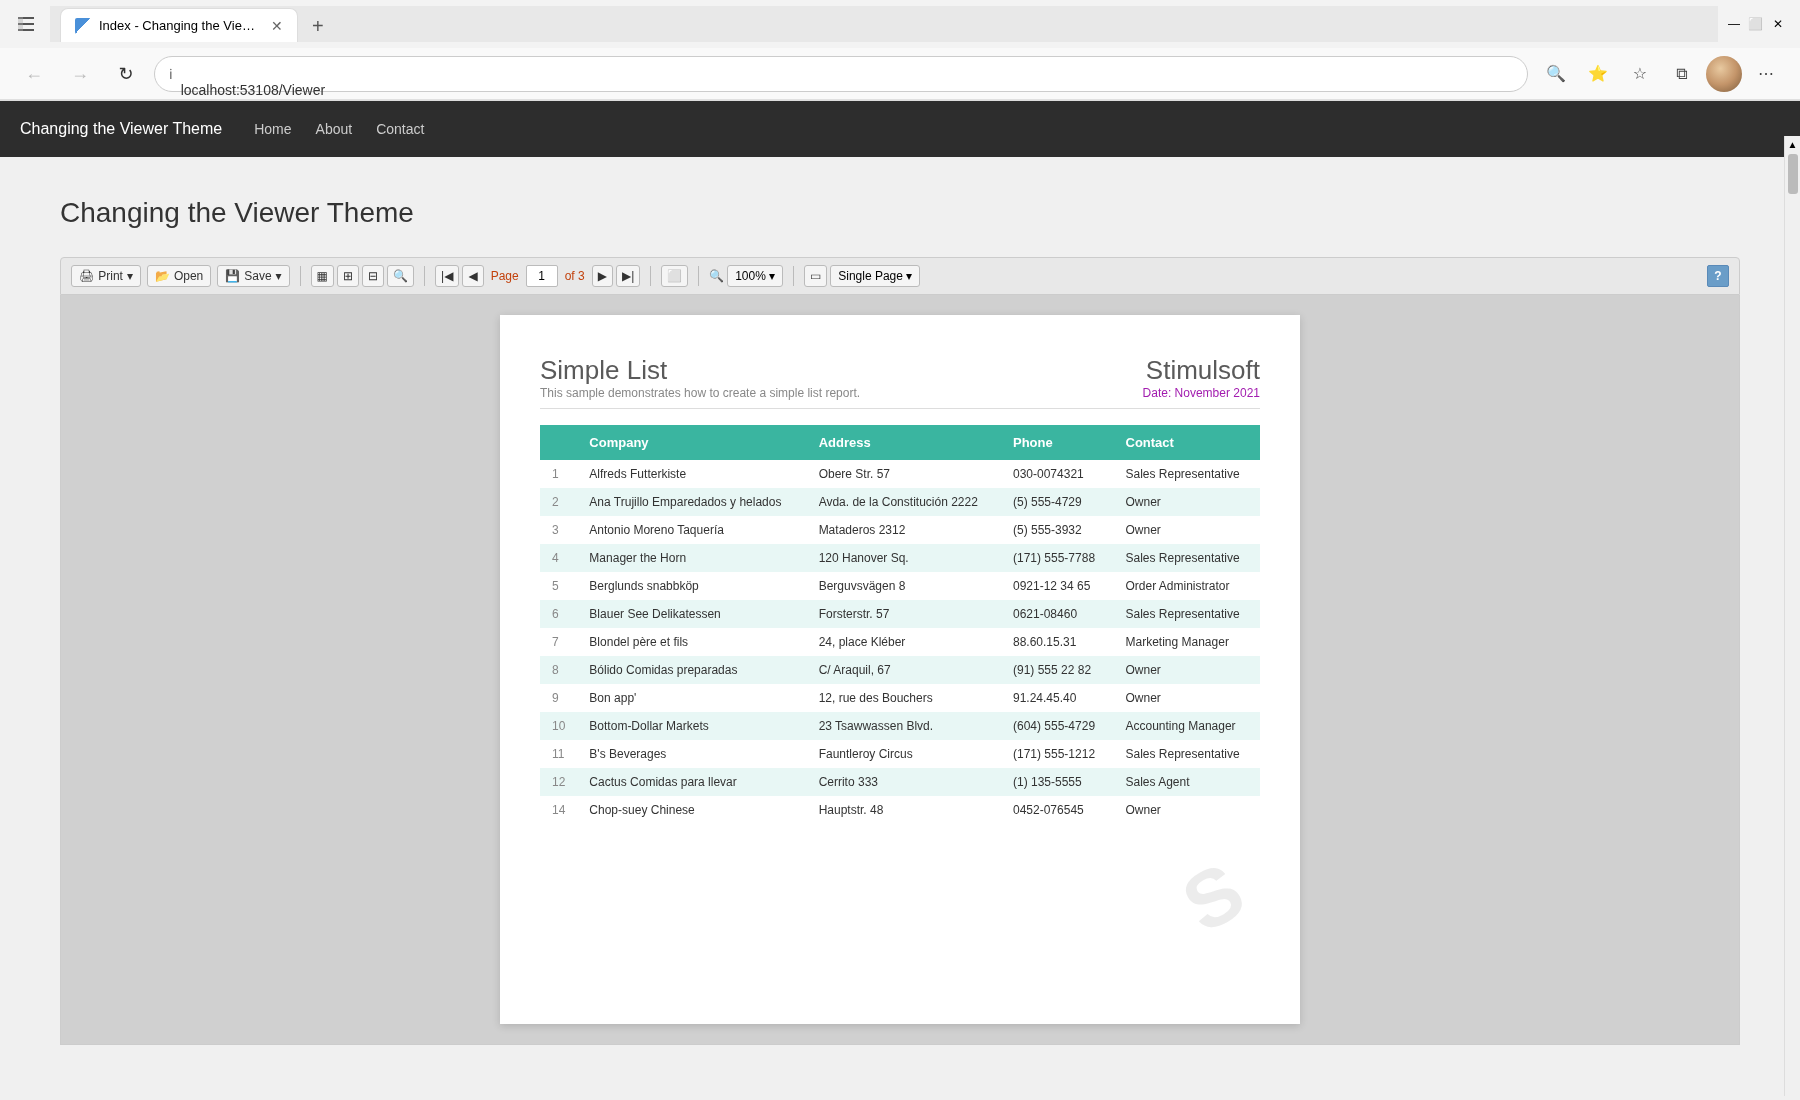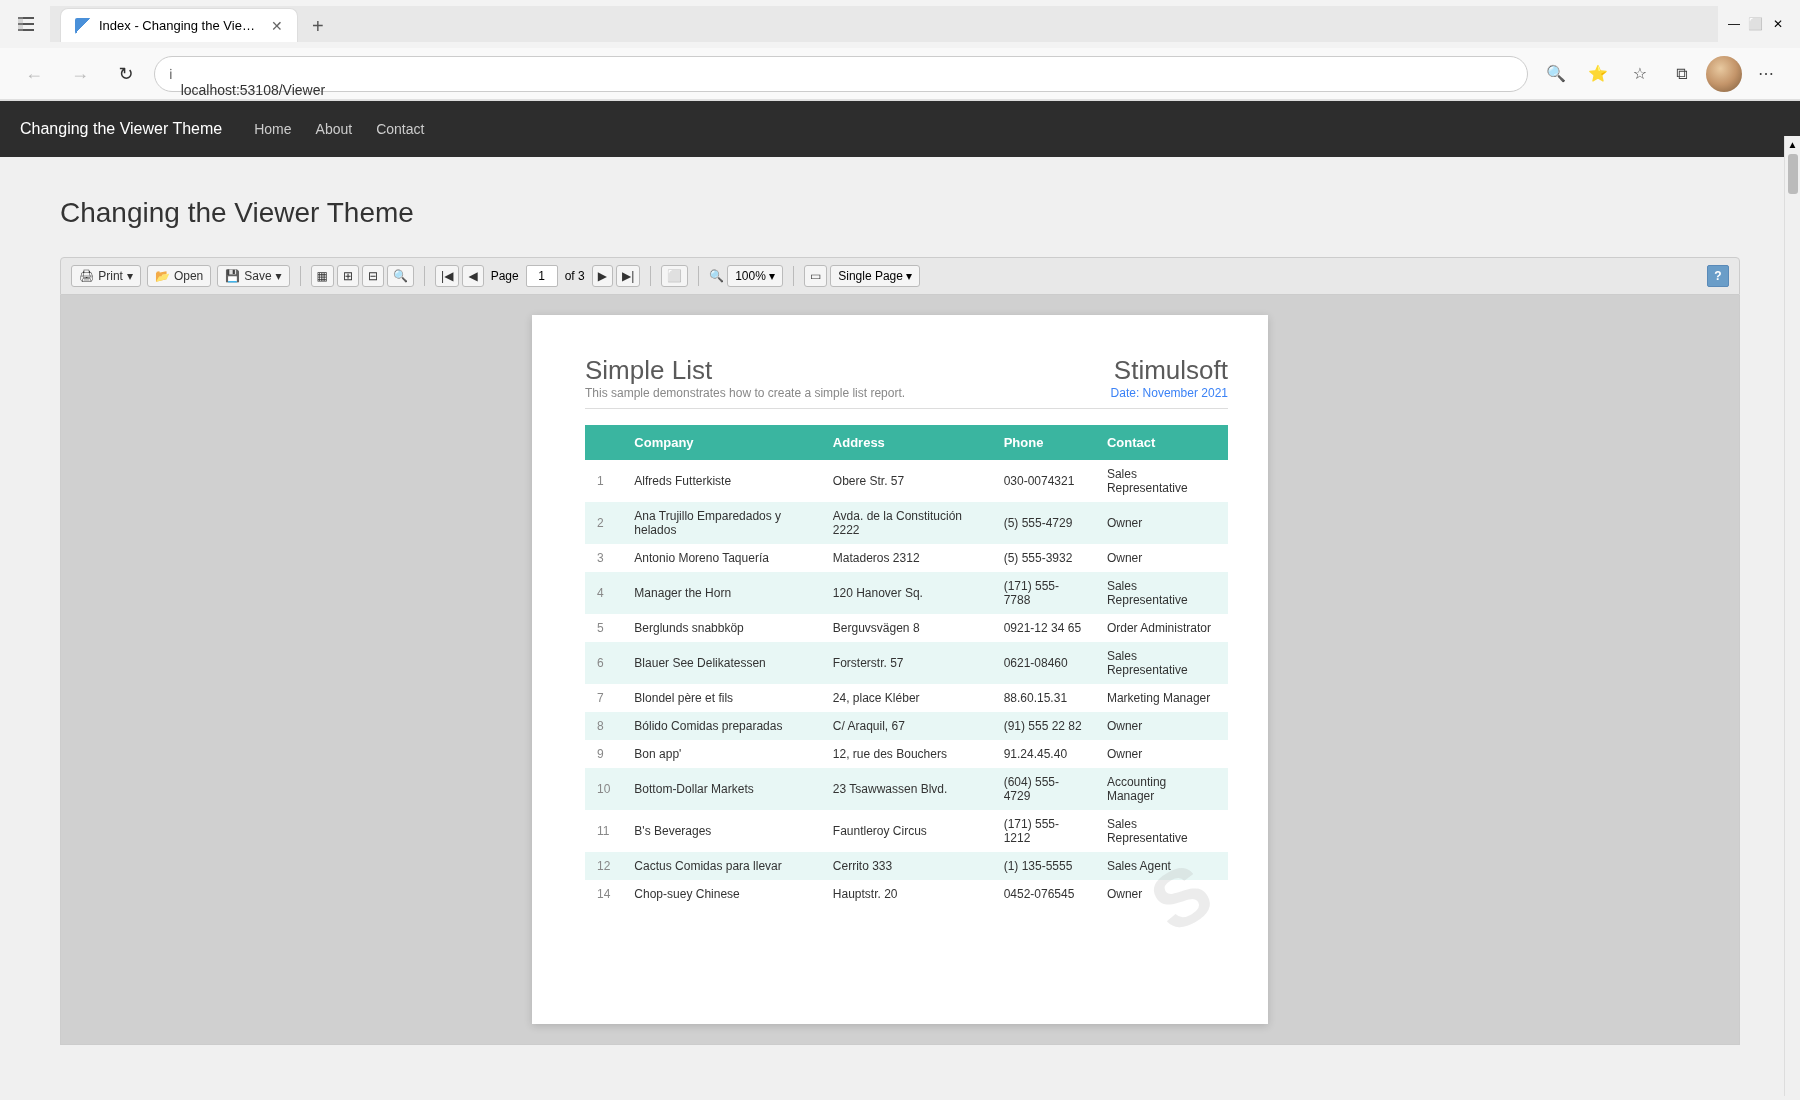--- a/index.html
+++ b/index.html
@@ -37,34 +37,34 @@
     .page-content { padding: 40px 60px; background: #f0f0f0; min-height: 800px; }
     .page-title { font-size: 28px; font-weight: 400; color: #333; margin-bottom: 28px; }
 
     
     .viewer-toolbar { background: #e8e8e8; border: 1px solid #ccc; border-radius: 4px 4px 0 0; display: flex; align-items: center; padding: 4px 10px; gap: 6px; flex-wrap: wrap; min-height: 38px; }
     .toolbar-group { display: flex; align-items: center; gap: 3px; }
     .toolbar-separator { width: 1px; height: 20px; background: #bbb; margin: 0 4px; }
     .tb-btn { display: flex; align-items: center; gap: 4px; padding: 3px 7px; background: #f5f5f5; border: 1px solid #bbb; border-radius: 3px; font-size: 12px; cursor: pointer; color: #333; white-space: nowrap; }
     .tb-icon { font-size: 12px; }
     .page-input { width: 32px; height: 22px; border: 1px solid #bbb; border-radius: 2px; text-align: center; font-size: 12px; padding: 0 2px; }
-    .page-info { font-size: 12px; color: #000000; }
+    .page-info { font-size: 12px; color: #c2410c; }
     .zoom-btn { display: flex; align-items: center; gap: 3px; padding: 3px 7px; background: #f5f5f5; border: 1px solid #bbb; border-radius: 3px; font-size: 12px; cursor: pointer; }
     .help-btn { margin-left: auto; background: #6a9dc8; border: 1px solid #5a8ab8; color: white; width: 22px; height: 22px; border-radius: 2px; display: flex; align-items: center; justify-content: center; font-size: 12px; font-weight: bold; cursor: pointer; }
 
     
     .report-container { background: #d0d0d0; border: 1px solid #ccc; border-top: none; display: flex; justify-content: center; padding: 20px; min-height: 750px; }
-    .report-page { background: white; width: 736px; padding: 40px 40px 60px 53px; box-shadow: 0 2px 8px rgba(0,0,0,0.15); position: relative; overflow: hidden; }
+    .report-page { background: white; width: 800px; padding: 40px 40px 60px 40px; box-shadow: 0 2px 8px rgba(0,0,0,0.15); position: relative; overflow: hidden; }
 
     
     .report-header { display: flex; justify-content: space-between; align-items: flex-start; margin-bottom: 8px; }
     .report-title { font-size: 26px; color: #5a5a5a; font-weight: 400; }
     .report-brand { font-size: 26px; color: #5a5a5a; font-weight: 300; text-align: right; }
     .report-subtitle { font-size: 12px; color: #888; }
-    .report-date { font-size: 12px; color: #3b82f6; text-align: right; }
+    .report-date { font-size: 12px; color: #a21caf; text-align: right; }
 
     
     .data-table { width: 100%; border-collapse: collapse; }
     .data-table thead tr th { background: #3ab5a0; color: white; font-weight: 600; font-size: 13px; padding: 10px 12px; text-align: left; }
     .data-table tbody tr { font-size: 12px; }
     .data-table tbody tr:nth-child(even) { background: #e8f7f5; }
     .data-table tbody tr:nth-child(odd) { background: white; }
     .data-table tbody td { padding: 7px 12px; color: #333; font-size: 12px; }
     .data-table tbody td:first-child { color: #888; width: 28px; }
 
@@ -300,21 +300,21 @@
             <tr>
       <td>12</td>
       <td>Cactus Comidas para llevar</td>
       <td>Cerrito 333</td>
       <td>(1) 135-5555</td>
       <td>Sales Agent</td>
     </tr>
             <tr>
       <td>14</td>
       <td>Chop-suey Chinese</td>
-      <td>Hauptstr. 20</td>
+      <td>Hauptstr. 48</td>
       <td>0452-076545</td>
       <td>Owner</td>
     </tr>
           </tbody>
       </table>
 
       <div class="watermark">S</div>
     </div>
   </div>
 </div>

